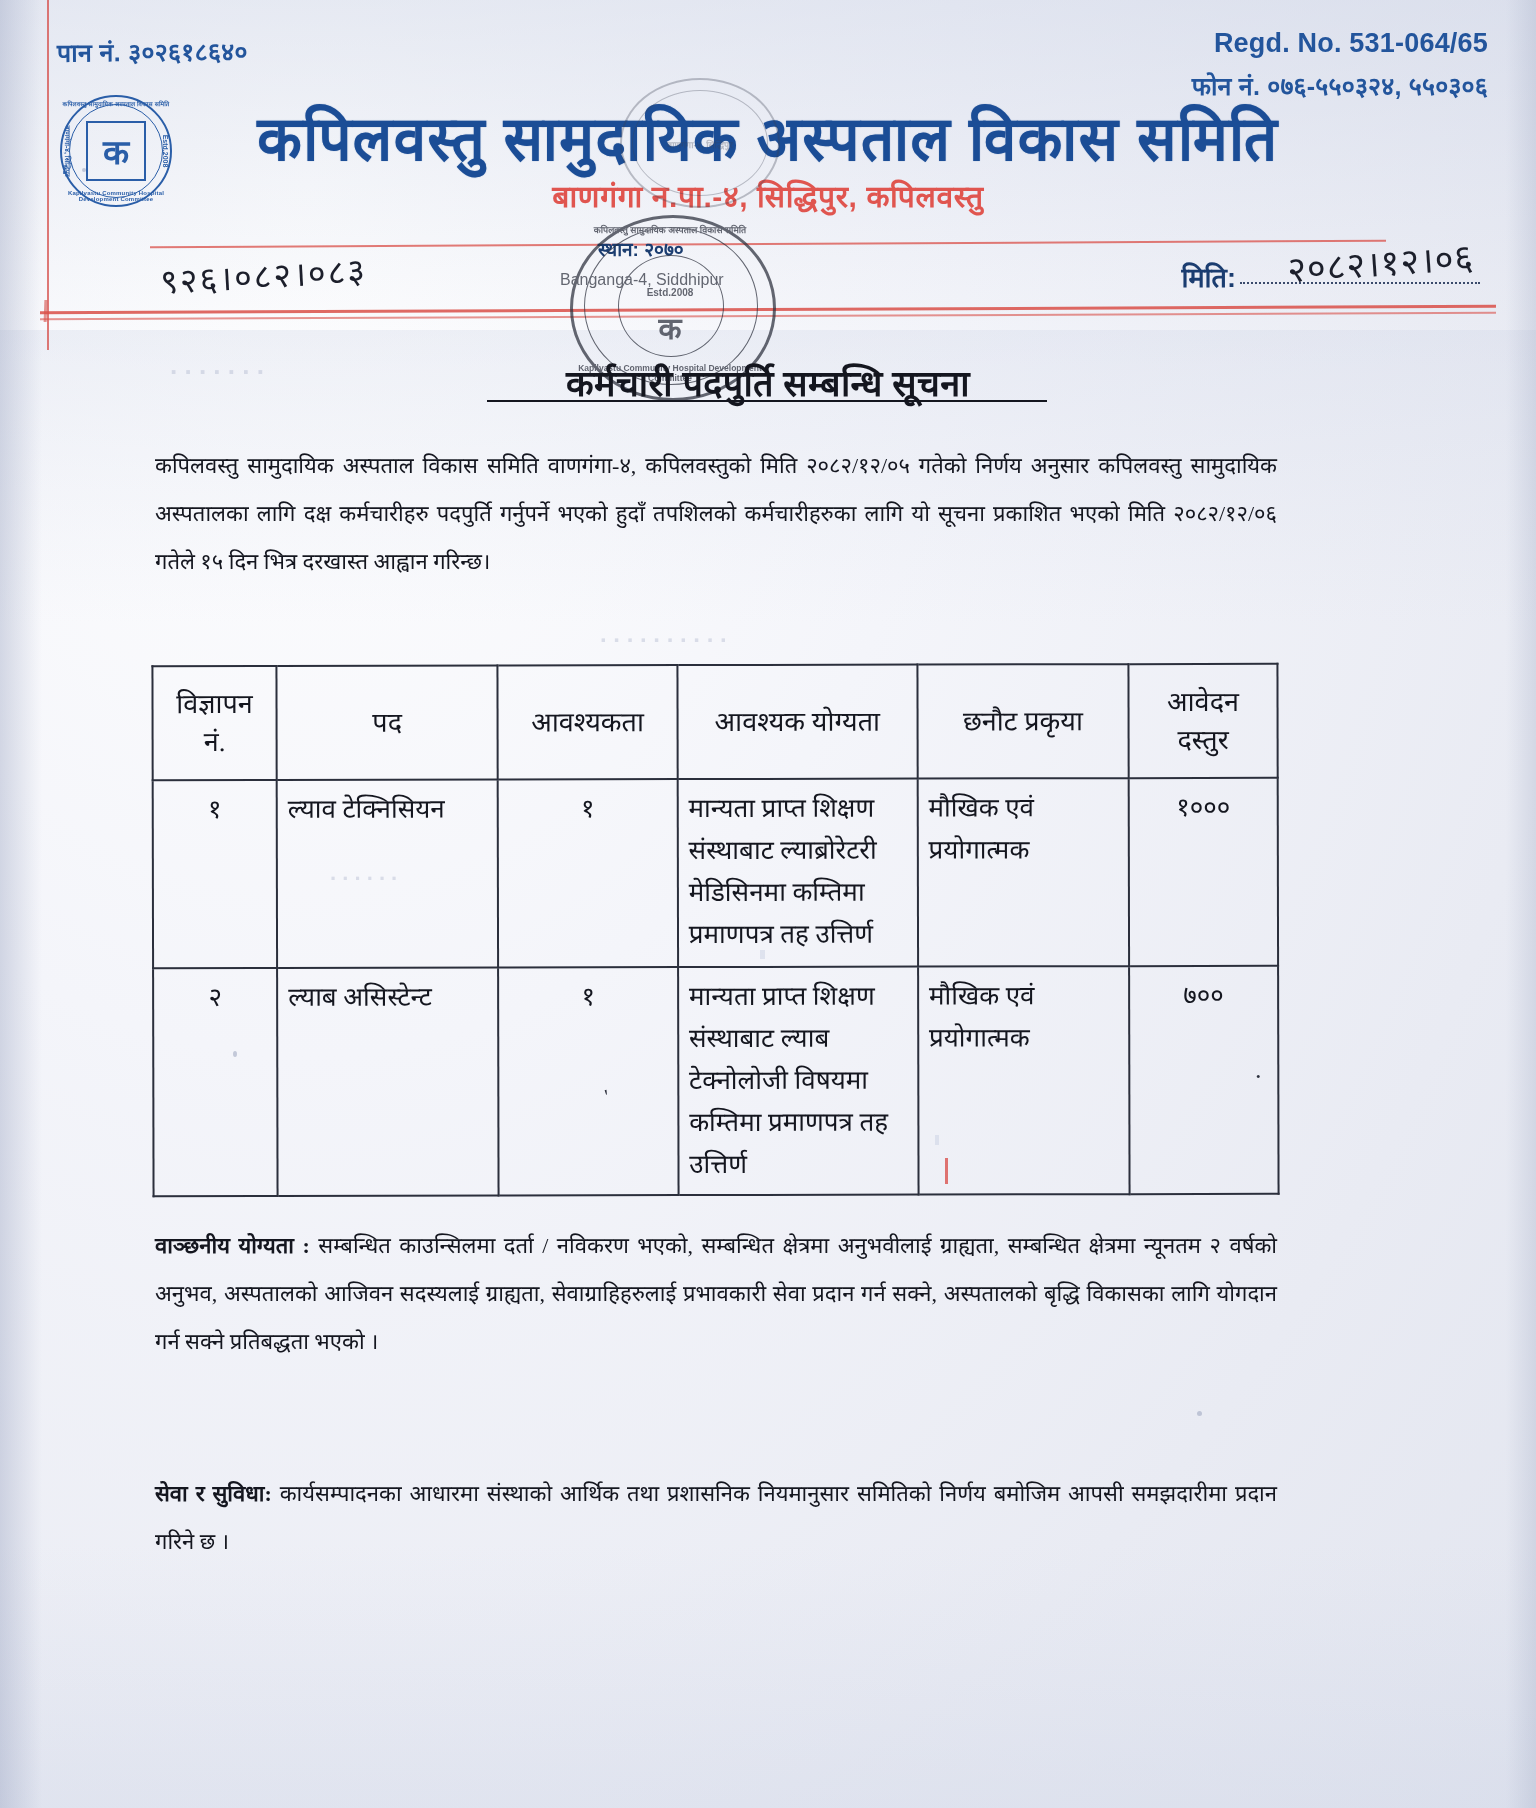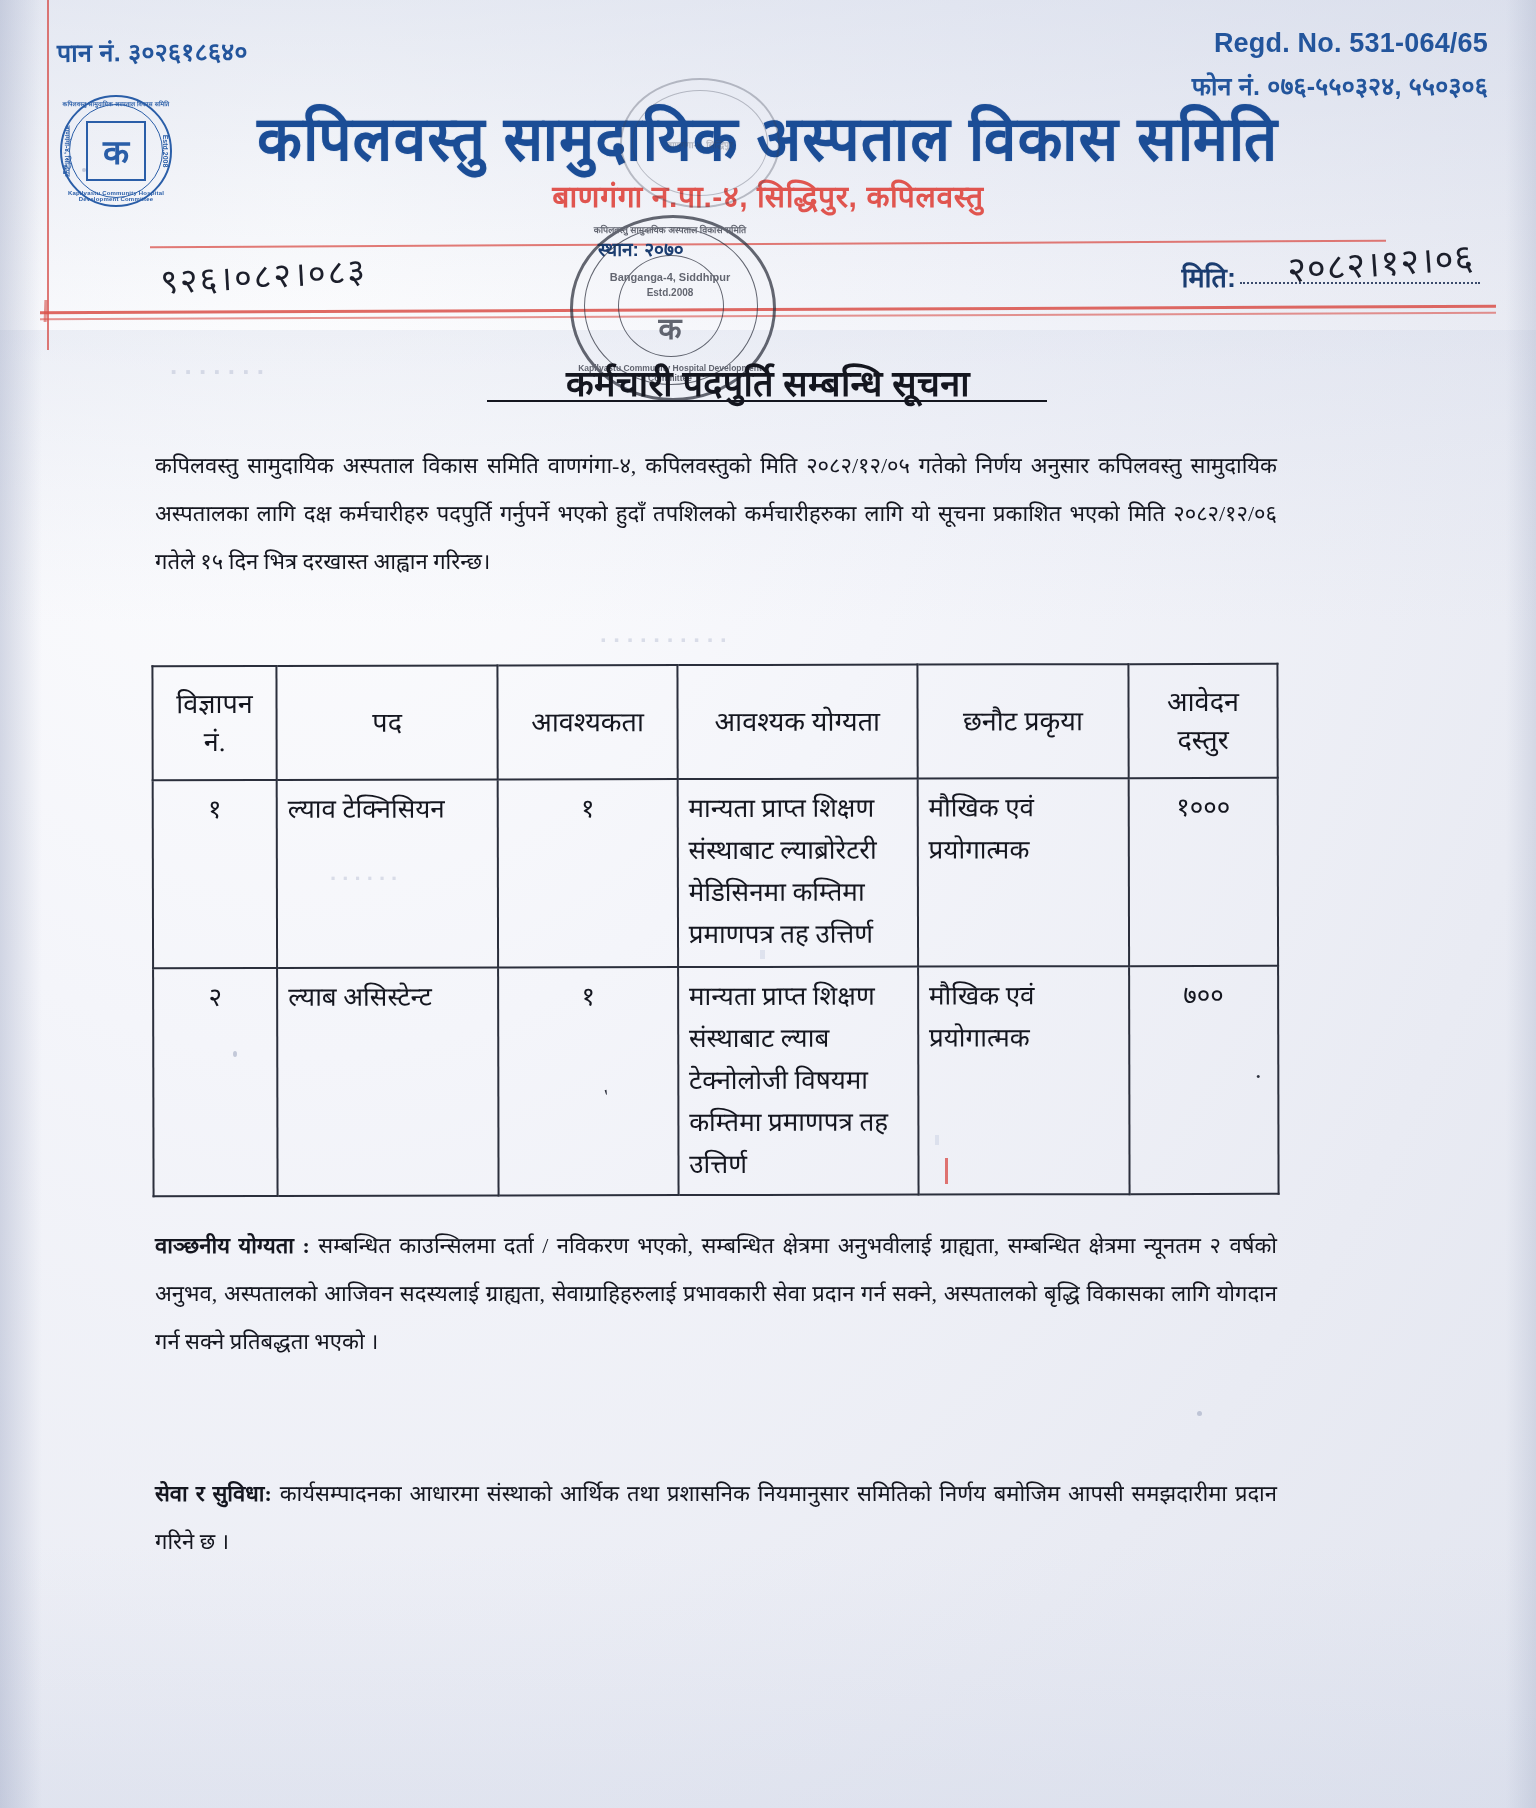--- a/index.html
+++ b/index.html
@@ -119,21 +119,21 @@
     position:absolute;left:560px;top:215px;width:220px;height:180px;
     opacity:.72;pointer-events:none;
   }
   #stamp .s-ring{position:absolute;left:10px;top:0;width:200px;height:180px;border:3px solid #2b2f3c;border-radius:50%;}
   #stamp .s-ring2{position:absolute;left:24px;top:12px;width:172px;height:156px;border:1.6px solid #2b2f3c;border-radius:50%;}
   #stamp .s-inner{position:absolute;left:58px;top:40px;width:104px;height:100px;border:1.4px solid #2b2f3c;border-radius:50%;}
   #stamp .s-top{
     position:absolute;left:0;right:0;top:8px;text-align:center;
     font-family:"Liberation Sans",sans-serif;font-size:9px;font-weight:700;color:#2b2f3c;
   }
-  #stamp .s-l1{position:absolute;left:0;right:0;top:56px;text-align:center;font-family:"Liberation Sans",sans-serif;font-size:11px;font-weight:700;color:#2b2f3c;}
+  #stamp .s-l1{position:absolute;left:0;right:0;top:56px;font-family:"Liberation Sans",sans-serif;font-size:16px;font-weight:400;color:#2b2f3c;}
   #stamp .s-l2{position:absolute;left:0;right:0;top:72px;text-align:center;font-family:"Liberation Sans",sans-serif;font-size:10px;font-weight:700;color:#2b2f3c;}
   #stamp .s-mark{position:absolute;left:0;right:0;top:92px;text-align:center;font-family:"Liberation Serif",serif;font-size:30px;font-weight:700;color:#2b2f3c;}
   #stamp .s-bot{position:absolute;left:0;right:0;bottom:12px;text-align:center;font-family:"Liberation Sans",sans-serif;font-size:8.5px;font-weight:700;color:#2b2f3c;}
   
   #stamp2{position:absolute;left:620px;top:78px;width:160px;height:130px;opacity:.30;pointer-events:none;}
   #stamp2 .s-ring{position:absolute;inset:0;border:2px solid #3a3f50;border-radius:50%;}
   #stamp2 .s-ring2{position:absolute;inset:12px;border:1.2px solid #3a3f50;border-radius:50%;}
   #stamp2 .s-lbl{position:absolute;left:0;right:0;top:46%;text-align:center;font-family:"Liberation Sans",sans-serif;font-size:9px;font-weight:700;color:#3a3f50;}
   
   #sthan{

